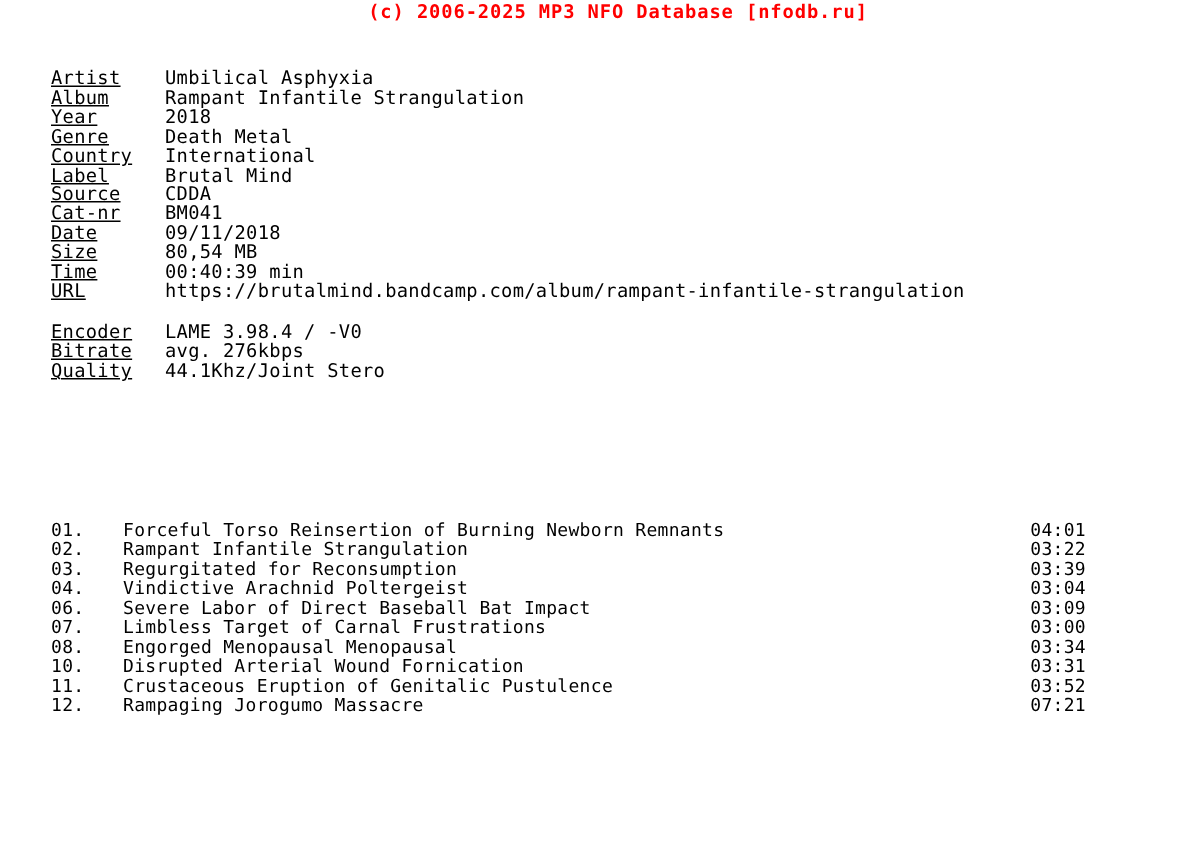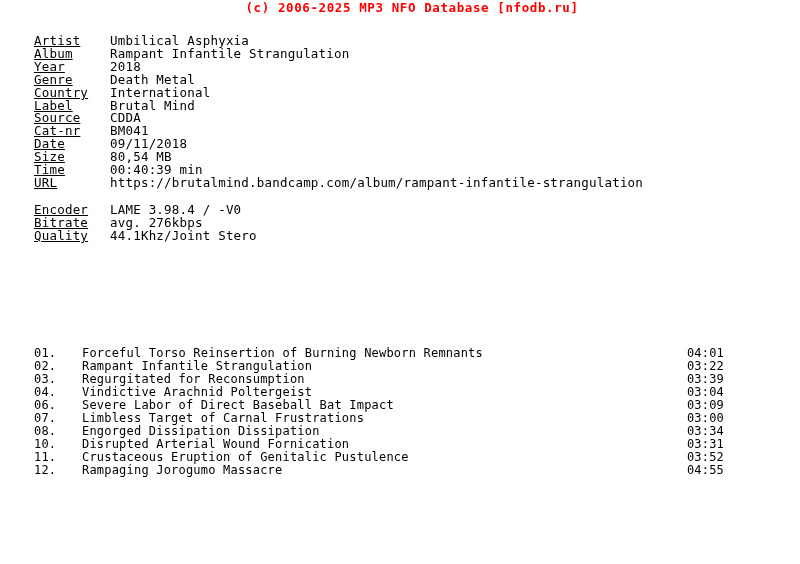--- a/index.html
+++ b/index.html
@@ -53,20 +53,21 @@
   }
   .meta-label {
     display: inline-block;
     width: 76px;
     white-space: pre;
     text-decoration: underline;
   }
   .meta-value {
     display: inline-block;
     white-space: pre;
+    margin-top: 11px;
   }
 
   .tracklist {
     position: absolute;
     left: 34px;
     top: 347px;
     width: 690px;
     font-size: 12px;
     line-height: 13.05px;
     letter-spacing: 0.2px;
@@ -106,19 +107,19 @@
 
   <div class="meta-block" id="meta-block-audio"><span class="meta-row"><span class="meta-label">Encoder</span><span class="meta-value">LAME 3.98.4 / -V0</span></span><span class="meta-row"><span class="meta-label">Bitrate</span><span class="meta-value">avg. 276kbps</span></span><span class="meta-row"><span class="meta-label">Quality</span><span class="meta-value">44.1Khz/Joint Stero</span></span></div>
 
   <div class="tracklist" id="tracklist">
       <span class="track-row"><span class="track-num">01.</span><span class="track-title">Forceful Torso Reinsertion of Burning Newborn Remnants</span><span class="track-time">04:01</span></span>
       <span class="track-row"><span class="track-num">02.</span><span class="track-title">Rampant Infantile Strangulation</span><span class="track-time">03:22</span></span>
       <span class="track-row"><span class="track-num">03.</span><span class="track-title">Regurgitated for Reconsumption</span><span class="track-time">03:39</span></span>
       <span class="track-row"><span class="track-num">04.</span><span class="track-title">Vindictive Arachnid Poltergeist</span><span class="track-time">03:04</span></span>
       <span class="track-row"><span class="track-num">06.</span><span class="track-title">Severe Labor of Direct Baseball Bat Impact</span><span class="track-time">03:09</span></span>
       <span class="track-row"><span class="track-num">07.</span><span class="track-title">Limbless Target of Carnal Frustrations</span><span class="track-time">03:00</span></span>
-      <span class="track-row"><span class="track-num">08.</span><span class="track-title">Engorged Dissipation Dissipation</span><span class="track-time">03:34</span></span>
+      <span class="track-row"><span class="track-num">08.</span><span class="track-title">Engorged Menopausal Menopausal</span><span class="track-time">03:34</span></span>
       <span class="track-row"><span class="track-num">10.</span><span class="track-title">Disrupted Arterial Wound Fornication</span><span class="track-time">03:31</span></span>
       <span class="track-row"><span class="track-num">11.</span><span class="track-title">Crustaceous Eruption of Genitalic Pustulence</span><span class="track-time">03:52</span></span>
-      <span class="track-row"><span class="track-num">12.</span><span class="track-title">Rampaging Jorogumo Massacre</span><span class="track-time">04:55</span></span>
+      <span class="track-row"><span class="track-num">12.</span><span class="track-title">Rampaging Jorogumo Massacre</span><span class="track-time">07:21</span></span>
     </div>
 
 </div>
 
 </body></html>

